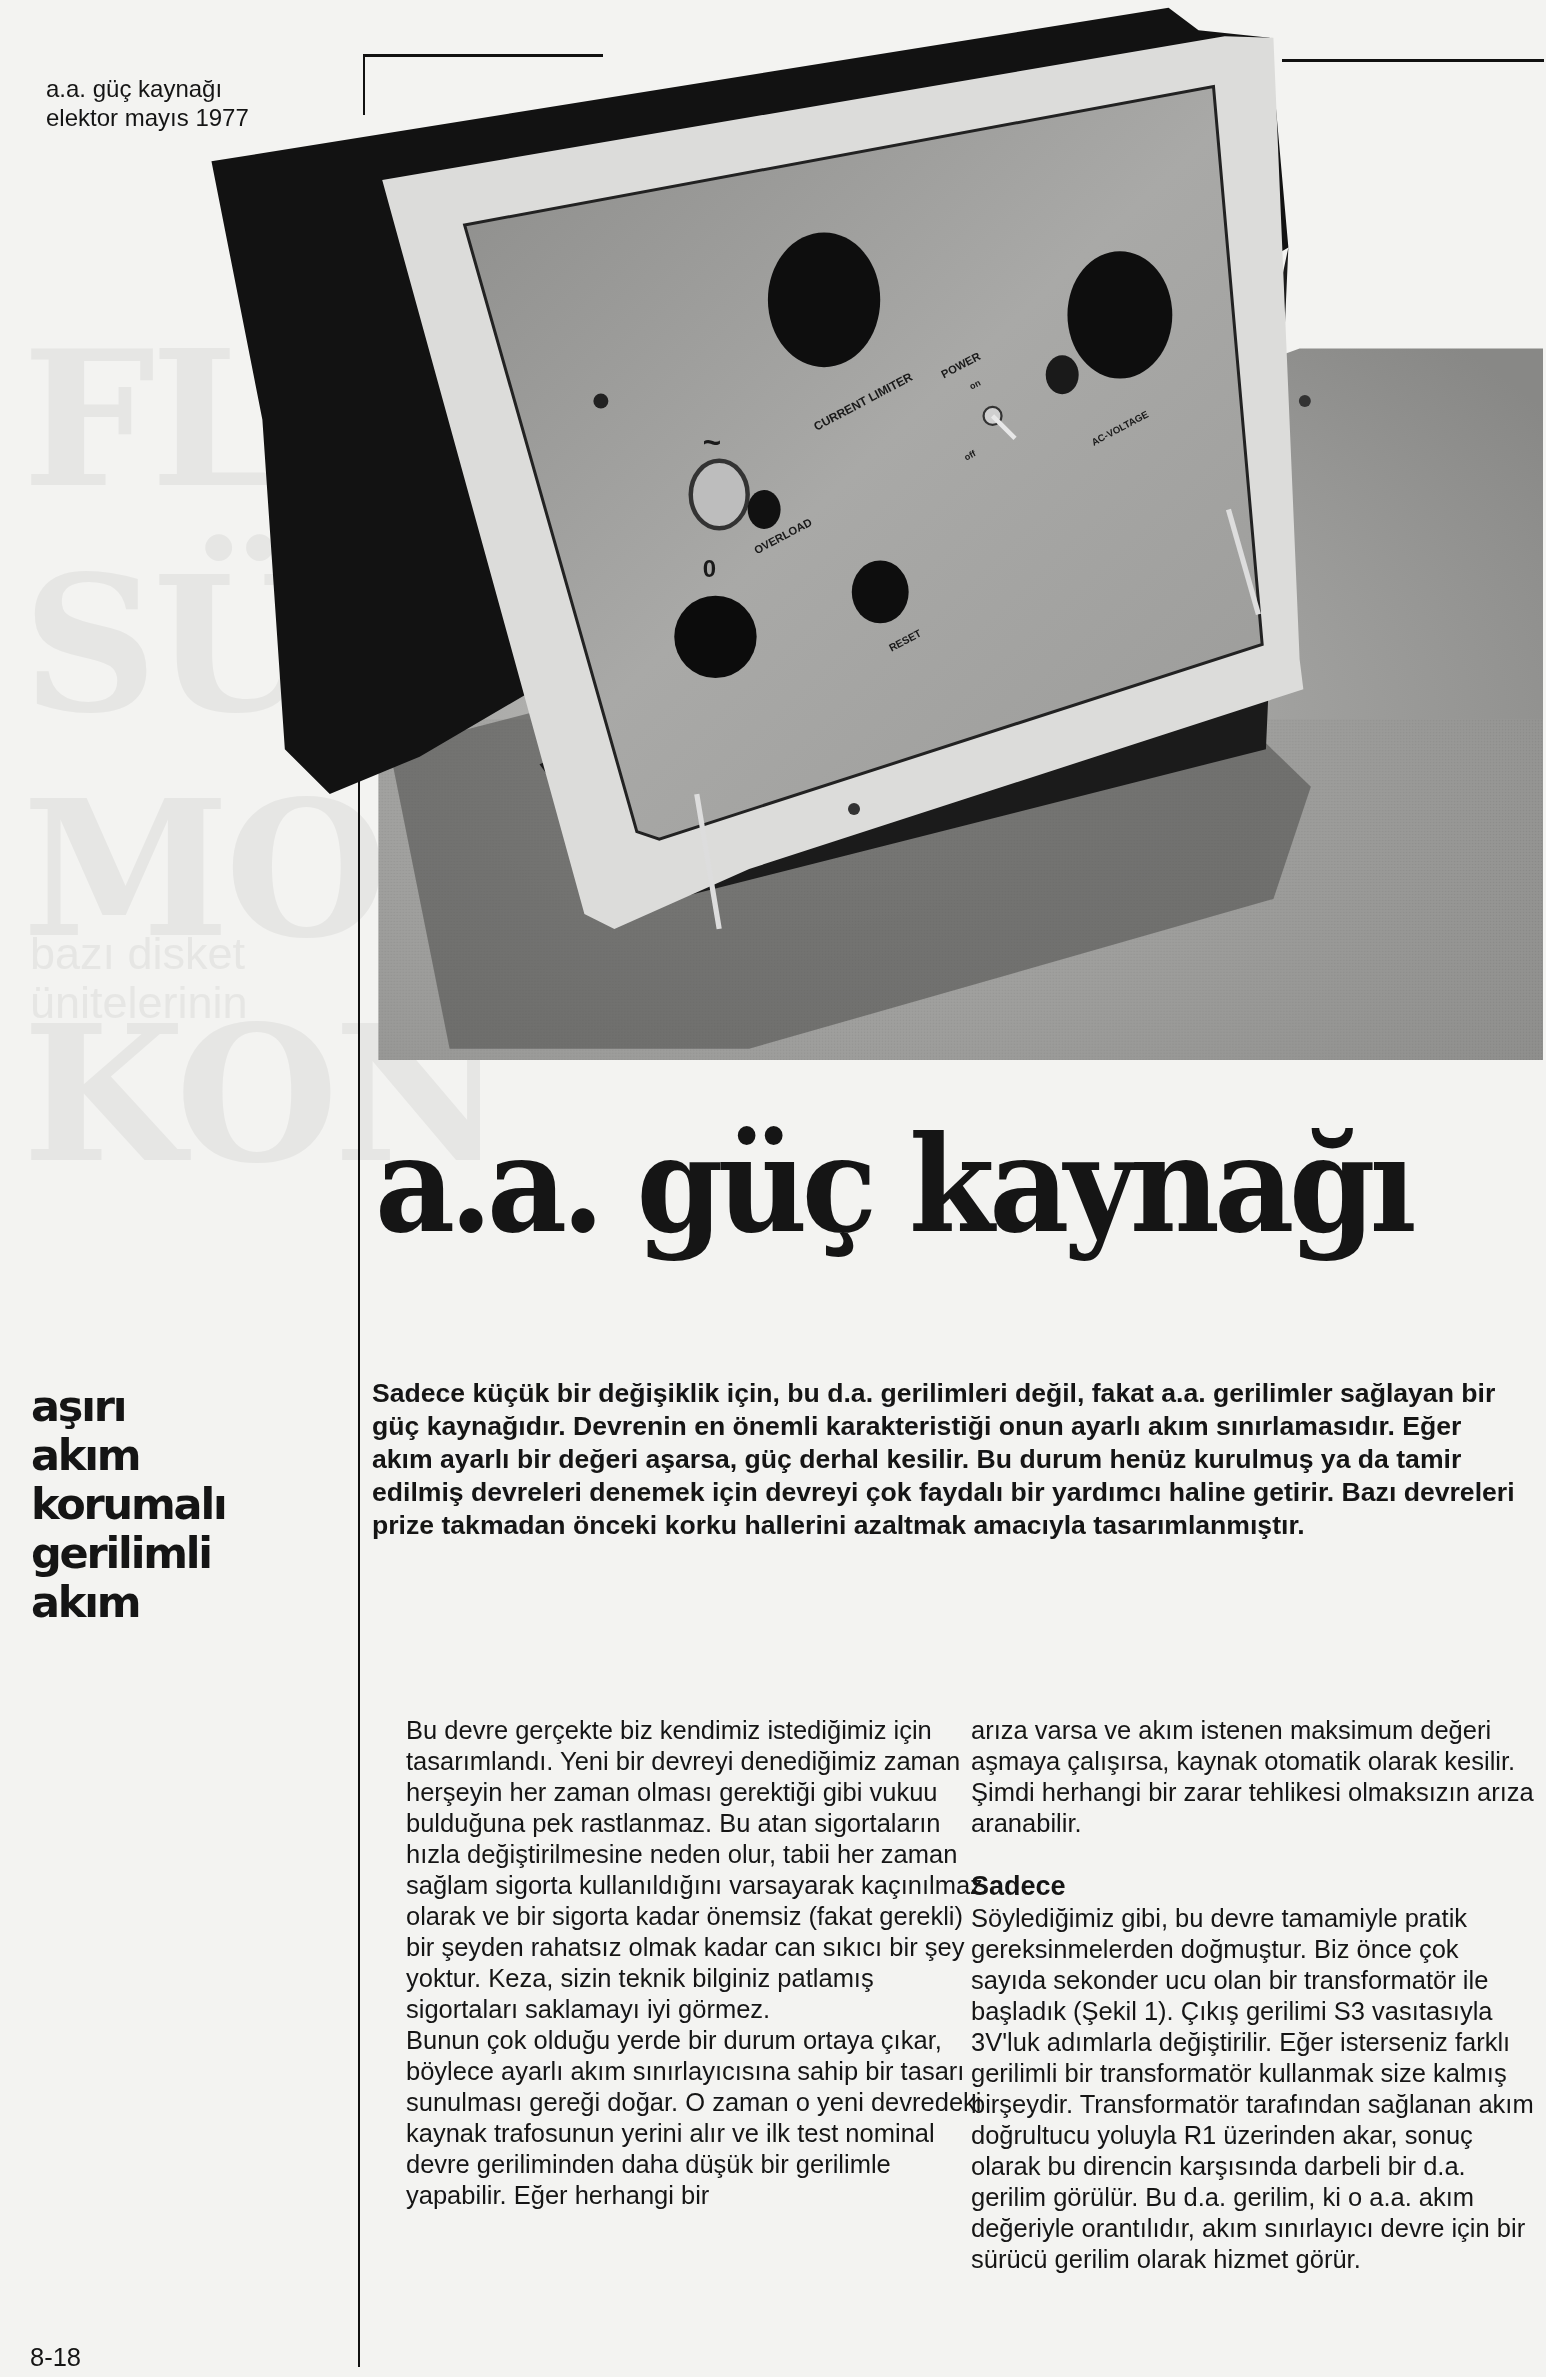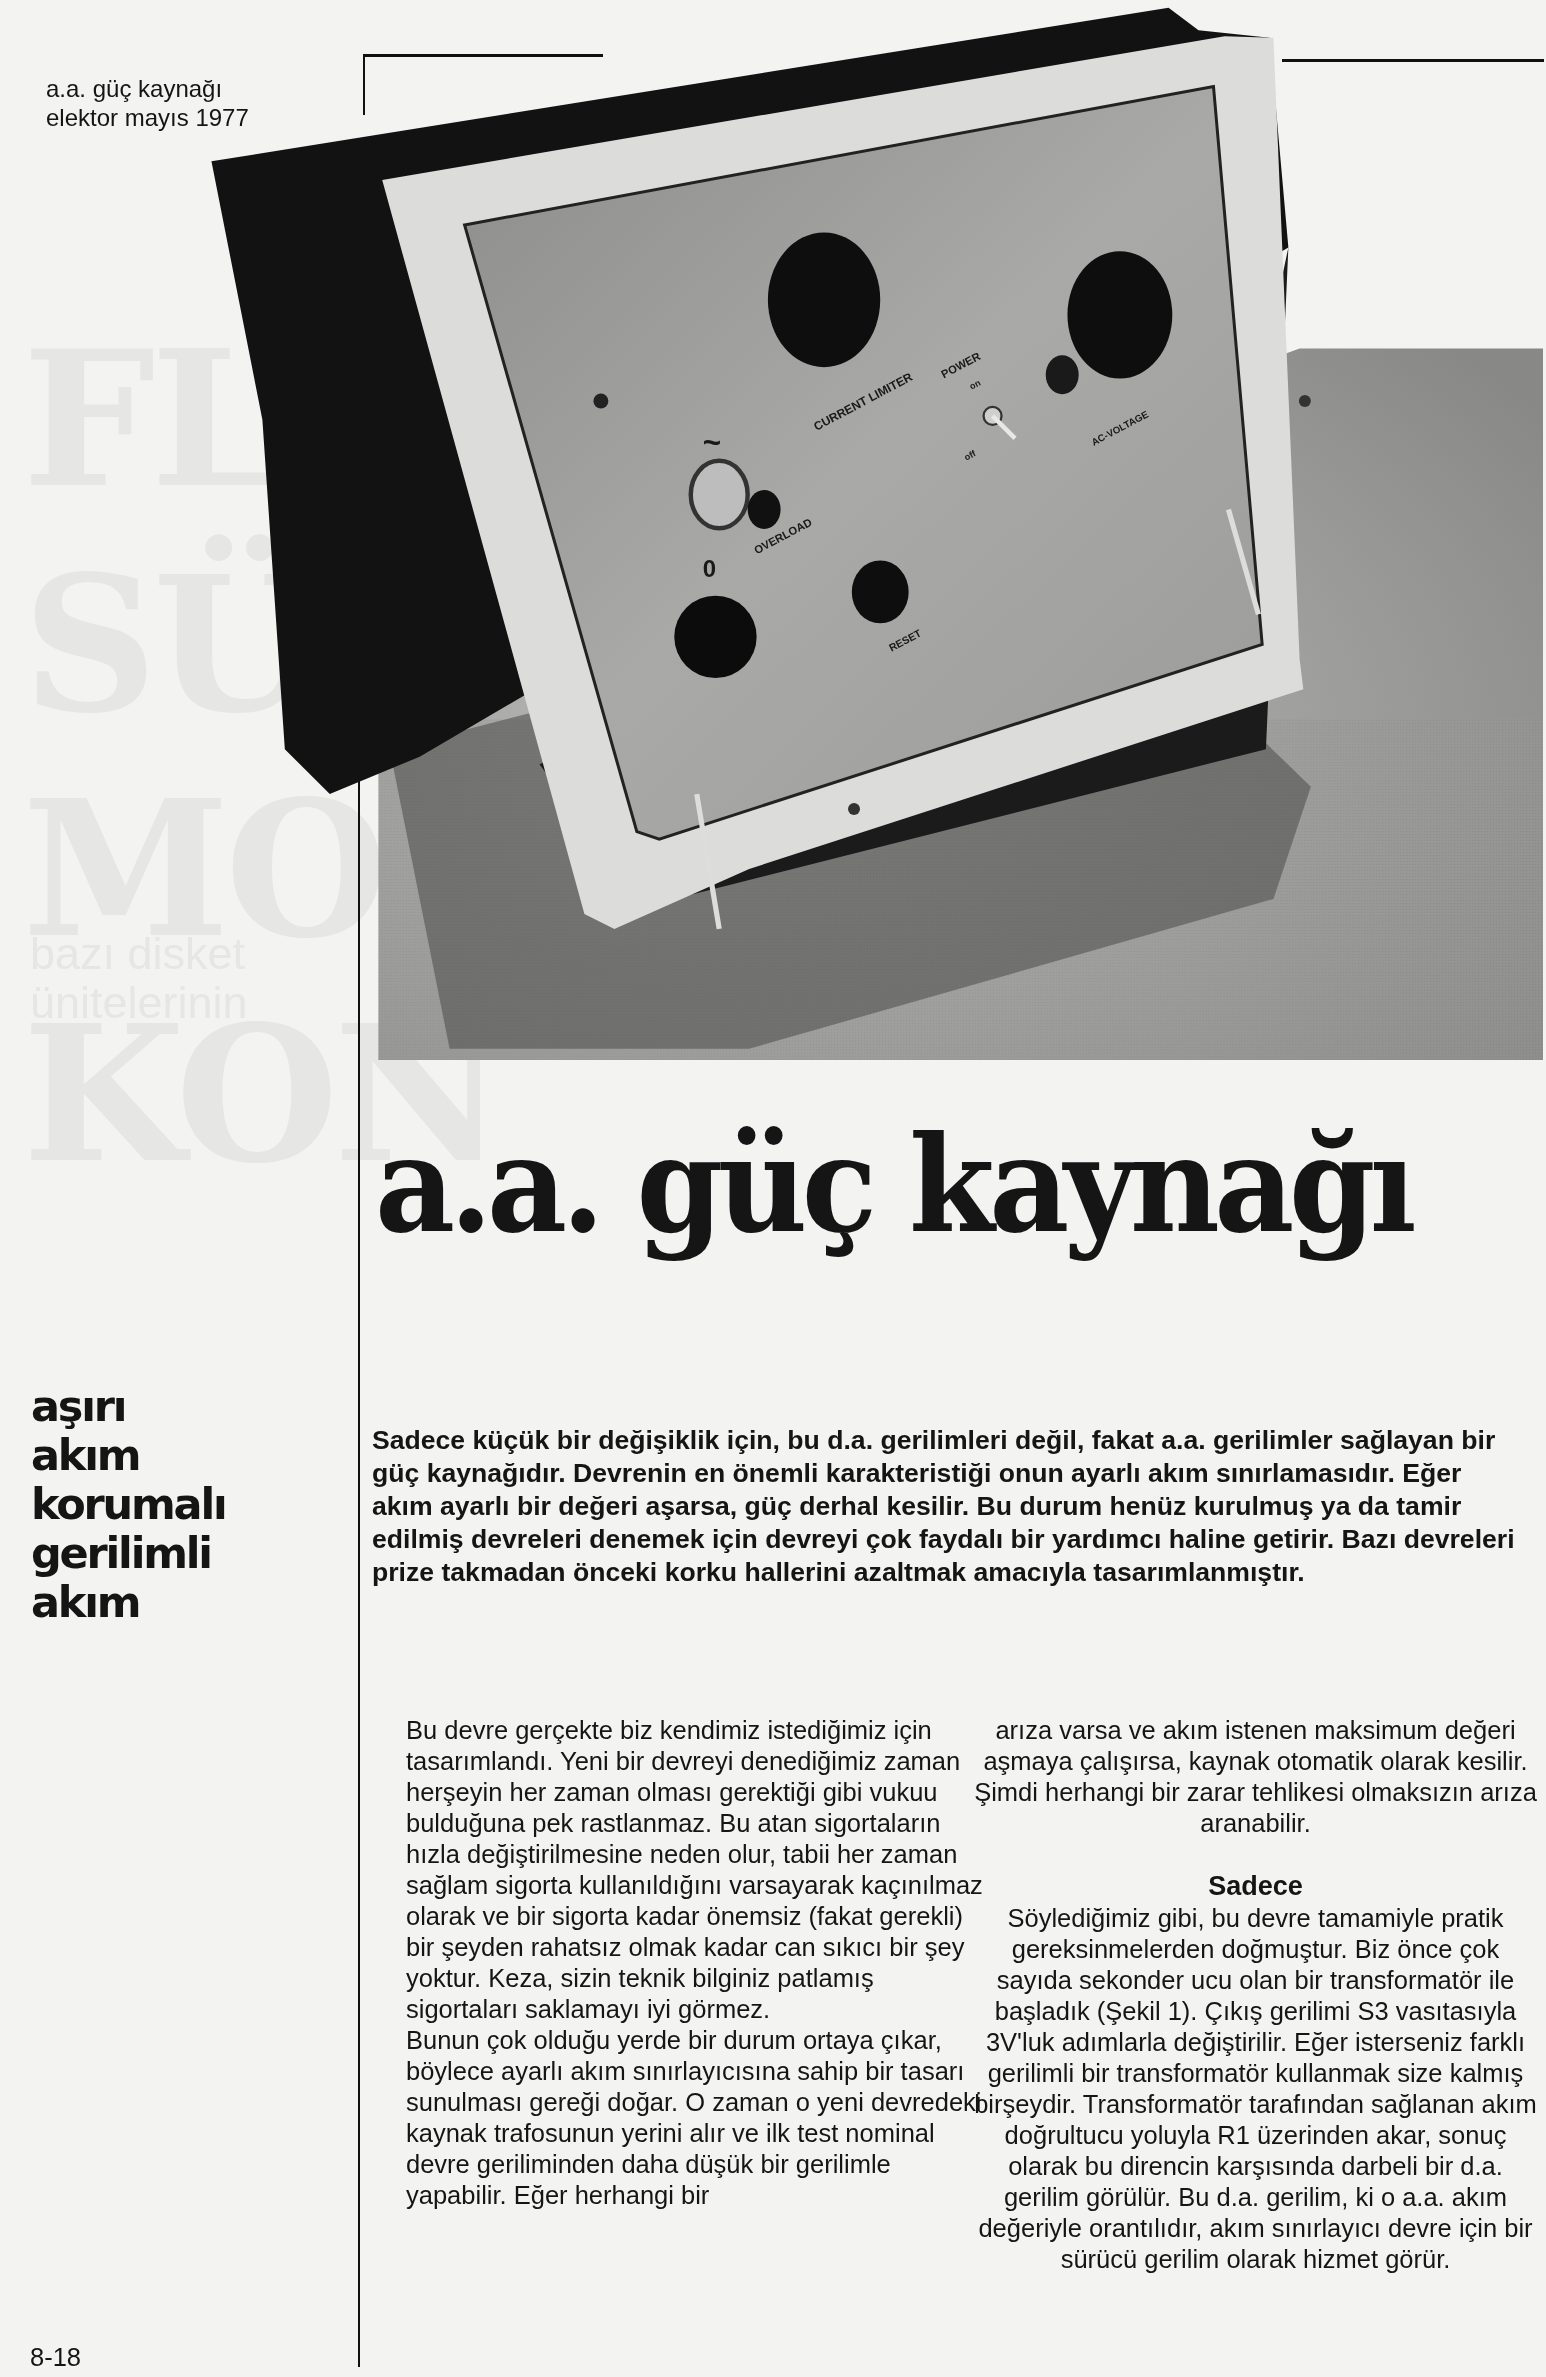--- a/index.html
+++ b/index.html
@@ -25,27 +25,27 @@
     font-size:133px; letter-spacing:-6px; line-height:150px; white-space:nowrap;
     transform:scaleX(0.93); transform-origin:left top;
   }
   .side-heading {
     left:31px; top:1382px; font-family:"DejaVu Sans", sans-serif;
     font-size:43px; line-height:49px; font-weight:bold; letter-spacing:-2.2px;
   }
   .side-heading div { margin:0; }
   .intro {
     left:372px; top:1377px; width:1154px; font-weight:bold;
-    font-size:26.6px; line-height:33px;margin-top:47px;
+    font-size:26.6px; line-height:33px;
   }
   .intro p { margin:0; }
   .col { font-size:25.5px; line-height:31px; }
   .col p { margin:0; }
   .col-left { left:364px; top:1715px; width:577px;margin-left:42px; }
-  .col-right { left:971px; top:1715px; width:569px;text-align:center; }
+  .col-right { left:971px; top:1715px; width:569px; }
   .sec-head { font-weight:bold; font-size:27px; margin-top:30px !important; line-height:34px; }
 </style>
 </head>
 <body>
 
 <div class="ghost">FLO
 SÜ
 MO
 KON</div>
 <div class="ghost-sub" style="white-space:pre">bazı disket

